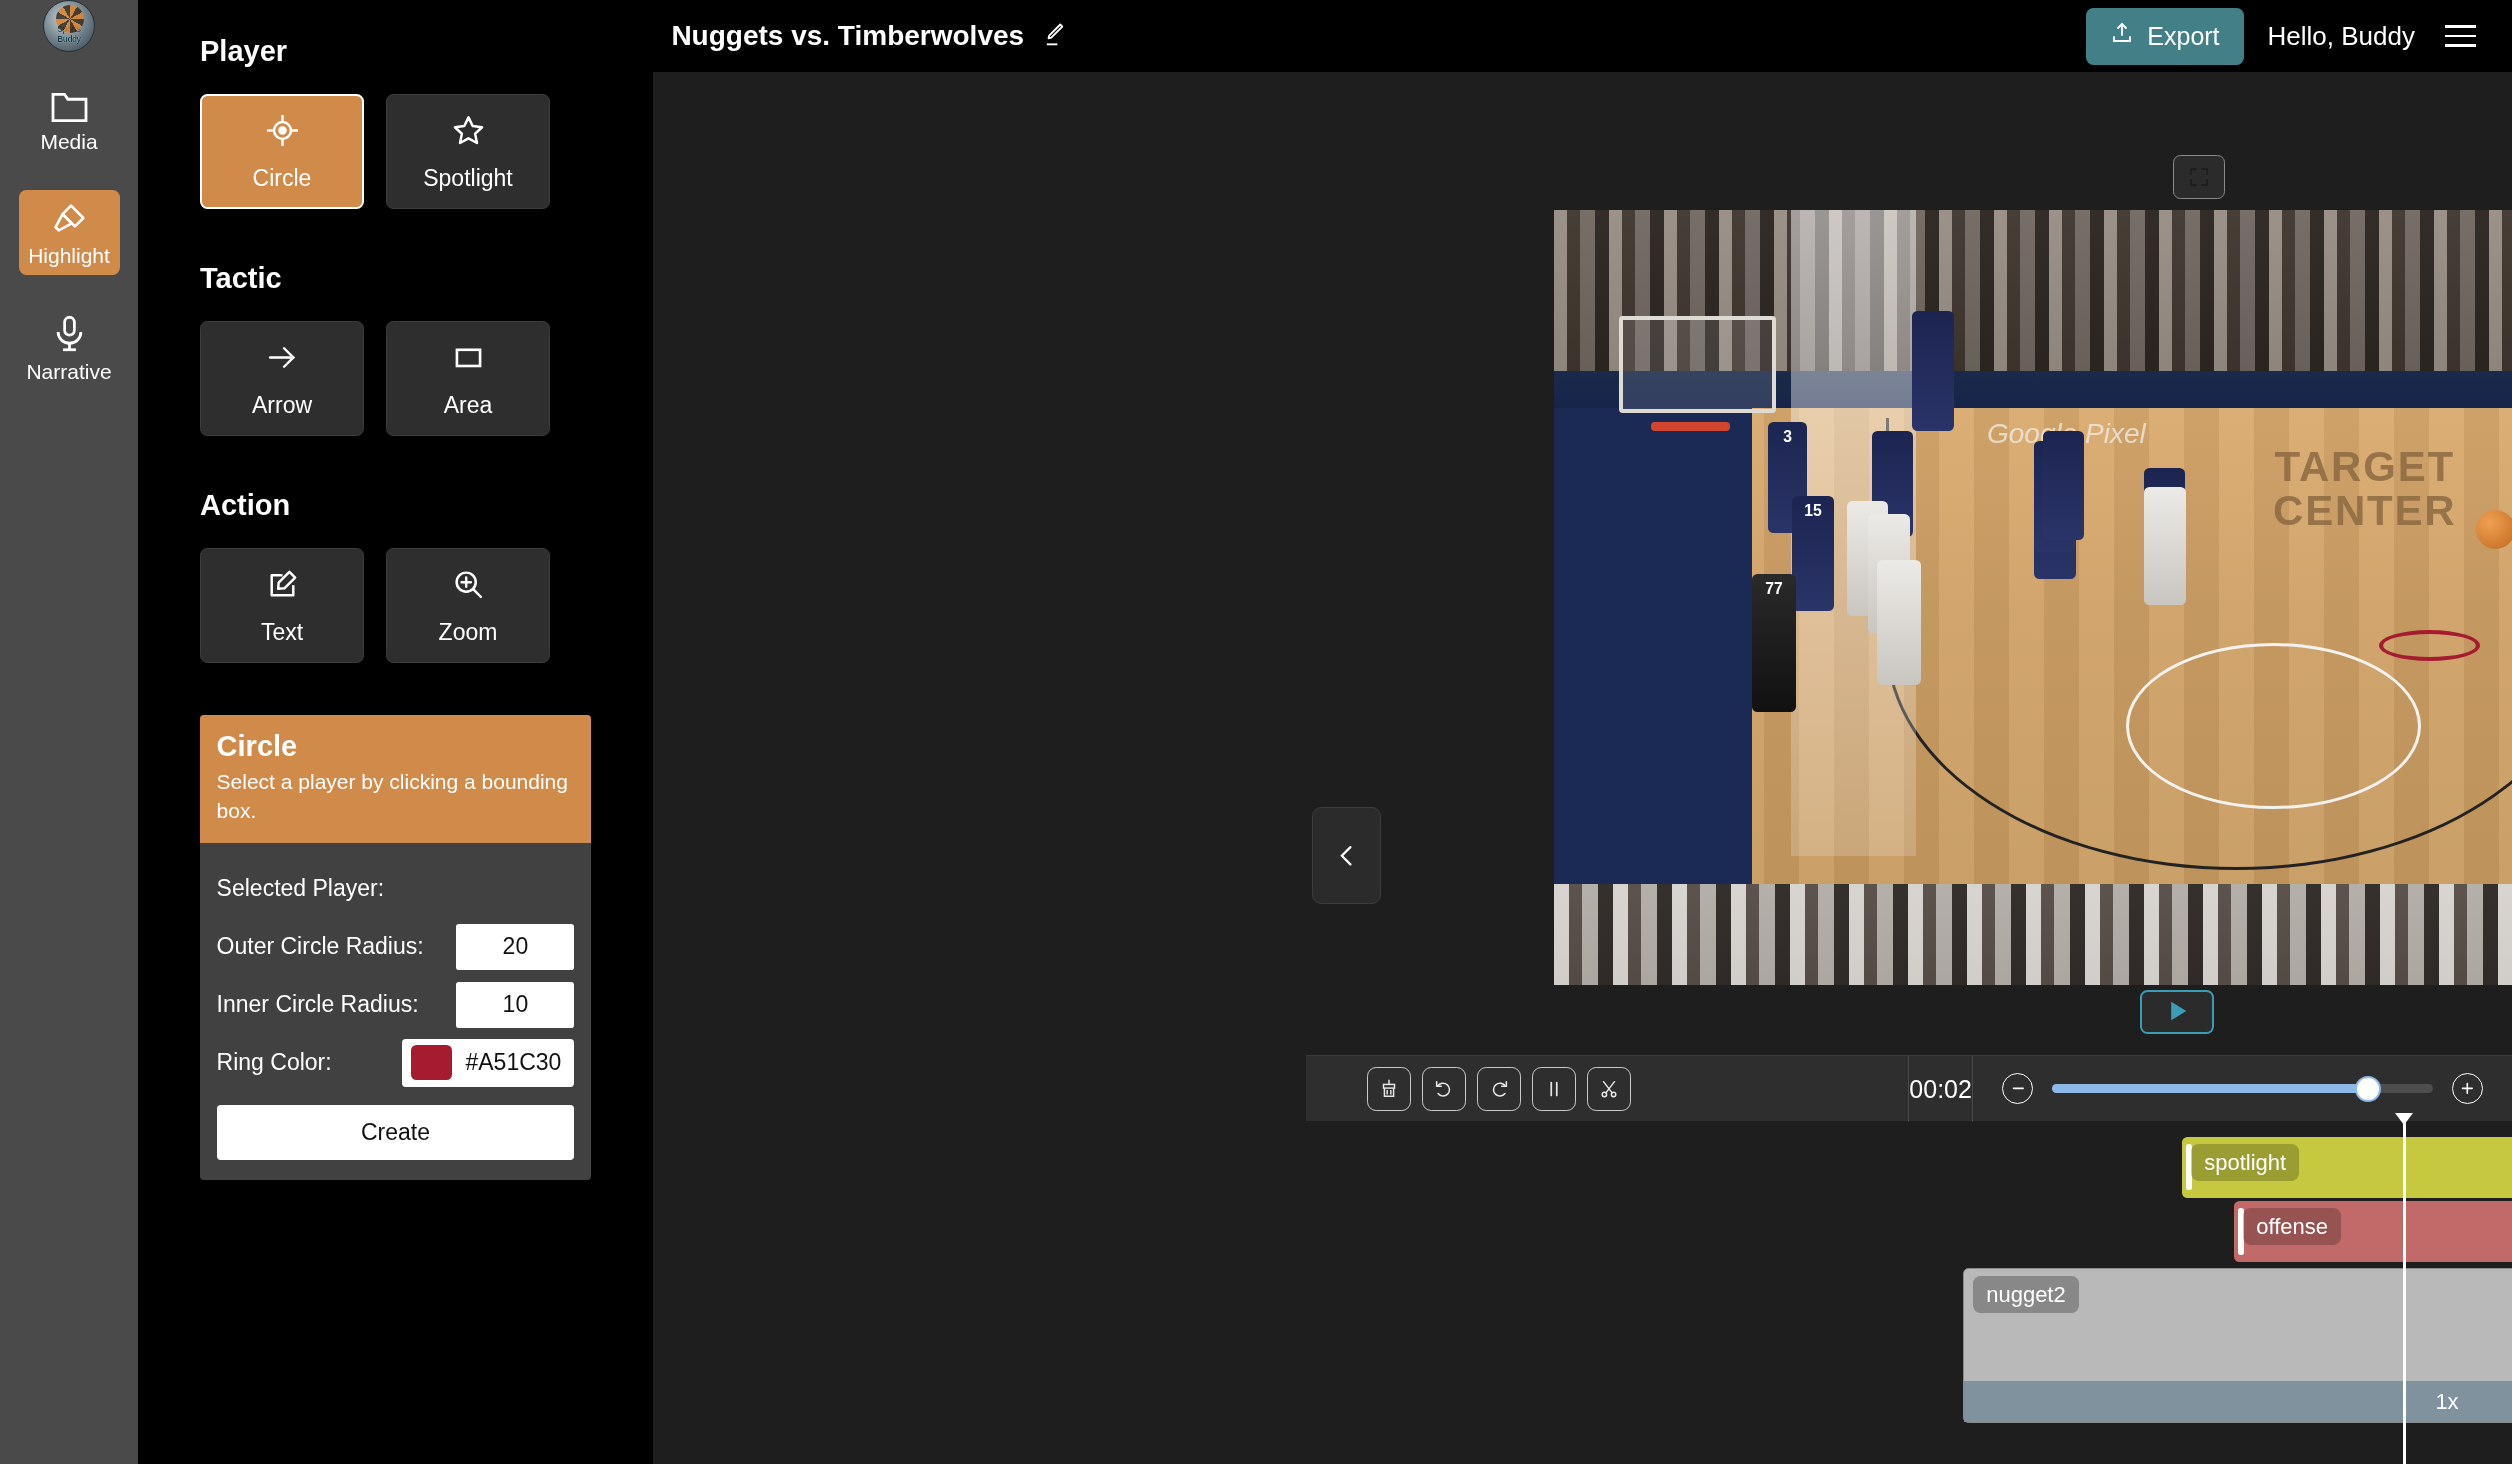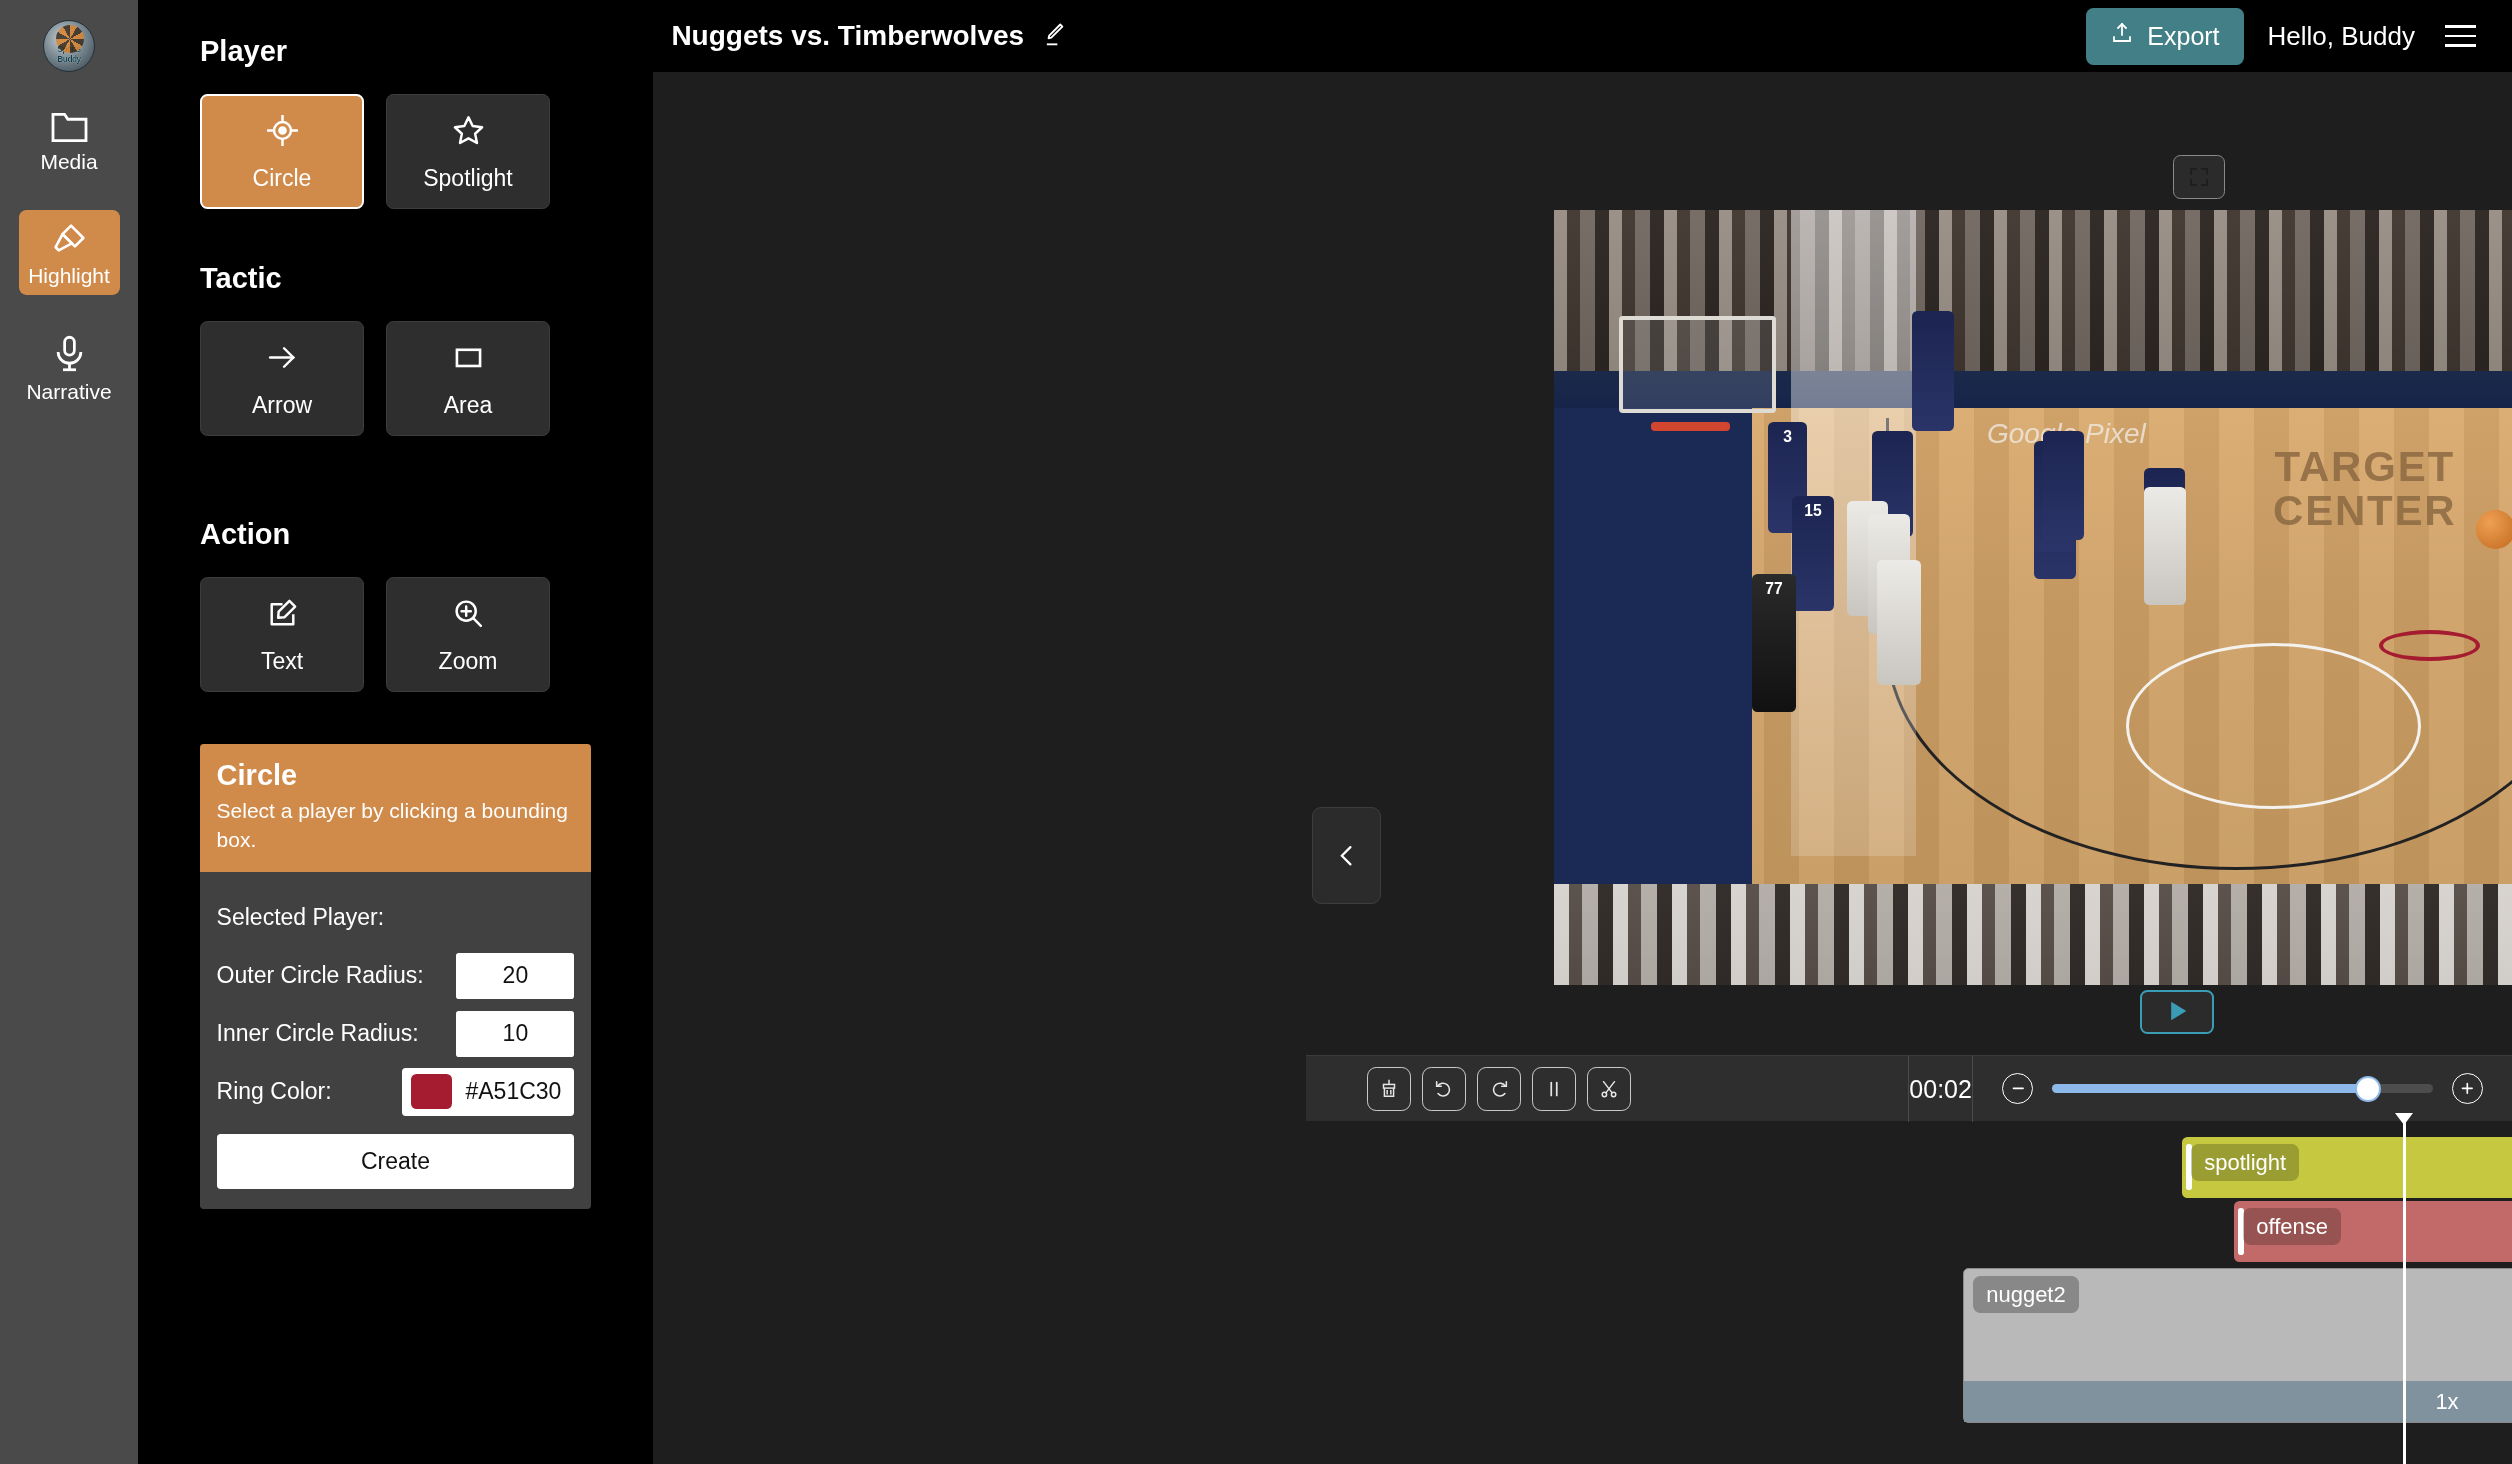--- a/index.html
+++ b/index.html
@@ -8,21 +8,21 @@
     background: #000;
     font-family: "Liberation Sans", sans-serif;
     overflow: hidden;
   }
   .app { position: relative; width: 2512px; height: 1465px; background: #1e1e1e; display: flex; }
 
   
   .rail {
     width: 138px; height: 1465px; background: #4a4a4a;
     display: flex; flex-direction: column; align-items: center;
-    padding-top: 20px; flex: 0 0 138px;
+    flex: 0 0 138px;
   }
   .logo {
     width: 52px; height: 52px; border-radius: 50%;
     background: radial-gradient(circle at 40% 35%, #cfd6da 0%, #7b8a93 45%, #2f3d46 100%);
     border: 1.8px solid #243038; position: relative; overflow: hidden;
     display:flex; align-items:center; justify-content:center;
   }
   .logo::after {
     content:""; position:absolute; width:28px; height:28px; border-radius:50%;
     background: repeating-conic-gradient(#d8832f 0deg 30deg, #3a2b1c 30deg 60deg);
@@ -318,21 +318,21 @@
       <div class="tool-btn">
         <span>
           <svg width="37" height="37" viewBox="0 0 24 24" fill="none" stroke="#fff" stroke-width="1.7">
             <rect x="4.5" y="7" width="15" height="10.5"></rect>
           </svg>
         </span>
         <span class="tlabel">Area</span>
       </div>
     </div>
 
-    <div class="sec-title" style="margin-top:82px">Action</div>
+    <div class="sec-title" style="margin-top:53px">Action</div>
     <div class="tool-grid">
       <div class="tool-btn">
         <span>
           <svg width="37" height="37" viewBox="0 0 24 24" fill="none" stroke="#fff" stroke-width="1.6" stroke-linejoin="round">
             <path d="M19 12.5V19H5V6h7"></path>
               <path d="M16.5 3.8l3.7 3.7-7 7-4 .3.3-4z"></path>
           </svg>
         </span>
         <span class="tlabel">Text</span>
       </div>

